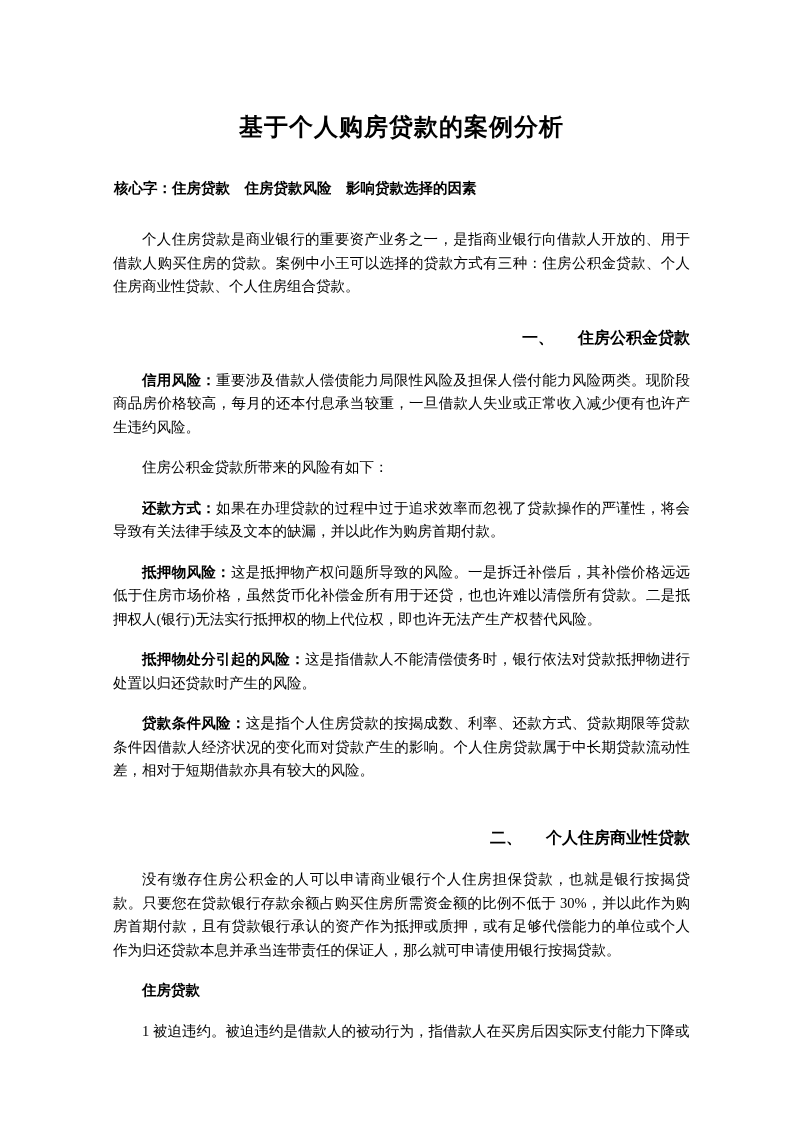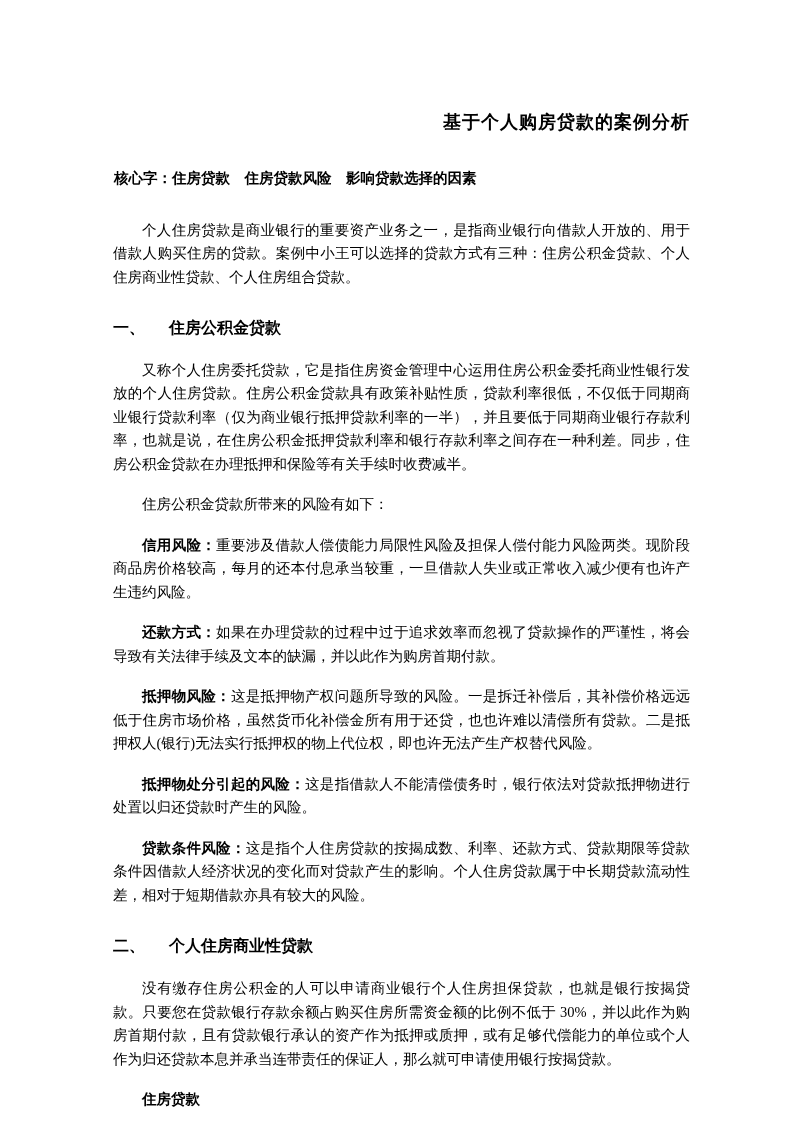--- a/index.html
+++ b/index.html
@@ -14,70 +14,69 @@
     box-sizing: border-box;
     background: #ffffff;
     padding: 108px 110px 60px 113px;
     font-family: "Liberation Serif", "DejaVu Serif", serif;
     font-size: 14.5px;
     line-height: 1.62;
     color: #000000;
   }
   .doc-title {
     margin: 0 0 30px 0;
-    text-align: right;
-    font-size: 18px;
+    text-align: center;
+    font-size: 24px;
     font-weight: bold;
     letter-spacing: 1px;
   }
   .keywords {
     margin: 0 0 28px 1px;
     font-weight: bold;
     white-space: pre-wrap;
   }
   .para {
     margin: 0;
     text-align: justify;
   }
   .indent {
     text-indent: 2em;
     margin-top: 17px;
   }
   .section-heading {
     margin: 26px 0 18px 0;
-    text-align: left;
+    text-align: right;
     font-size: 16px;
     font-weight: bold;
     white-space: pre-wrap;
   }
   .bold {
     font-weight: bold;
   }
   .block-gap {
-    margin-top: 26px;
+    margin-top: 42px;
   }
 </style>
 </head>
 <body>
 
 <div class="page">
 
   <h1 class="doc-title">基于个人购房贷款的案例分析</h1>
 
   <p class="keywords">核心字：住房贷款    住房贷款风险    影响贷款选择的因素</p>
 
   <p class="para indent">个人住房贷款是商业银行的重要资产业务之一，是指商业银行向借款人开放的、用于借款人购买住房的贷款。案例中小王可以选择的贷款方式有三种：住房公积金贷款、个人住房商业性贷款、个人住房组合贷款。</p>
 
   <h2 class="section-heading">一、      住房公积金贷款</h2>
 
-  <p class="para indent">又称个人住房委托贷款，它是指住房资金管理中心运用住房公积金委托商业性银行发放的个人住房贷款。住房公积金贷款具有政策补贴性质，贷款利率很低，不仅低于同期商业银行贷款利率（仅为商业银行抵押贷款利率的一半），并且要低于同期商业银行存款利率，也就是说，在住房公积金抵押贷款利率和银行存款利率之间存在一种利差。同步，住房公积金贷款在办理抵押和保险等有关手续时收费减半。</p>
+
+  <p class="para indent"><span class="bold">信用风险：</span><span>重要涉及借款人偿债能力局限性风险及担保人偿付能力风险两类。现阶段商品房价格较高，每月的还本付息承当较重，一旦借款人失业或正常收入减少便有也许产生违约风险。</span></p>
 
   <p class="para indent">住房公积金贷款所带来的风险有如下：</p>
-
-  <p class="para indent"><span class="bold">信用风险：</span><span>重要涉及借款人偿债能力局限性风险及担保人偿付能力风险两类。现阶段商品房价格较高，每月的还本付息承当较重，一旦借款人失业或正常收入减少便有也许产生违约风险。</span></p>
 
 
   <p class="para indent"><span class="bold">还款方式：</span><span>如果在办理贷款的过程中过于追求效率而忽视了贷款操作的严谨性，将会导致有关法律手续及文本的缺漏，并以此作为购房首期付款。</span></p>
 
   <p class="para indent"><span class="bold">抵押物风险：</span><span>这是抵押物产权问题所导致的风险。一是拆迁补偿后，其补偿价格远远低于住房市场价格，虽然货币化补偿金所有用于还贷，也也许难以清偿所有贷款。二是抵押权人(银行)无法实行抵押权的物上代位权，即也许无法产生产权替代风险。</span></p>
 
   <p class="para indent"><span class="bold">抵押物处分引起的风险：</span><span>这是指借款人不能清偿债务时，银行依法对贷款抵押物进行处置以归还贷款时产生的风险。</span></p>
 
   <p class="para indent"><span class="bold">贷款条件风险：</span><span>这是指个人住房贷款的按揭成数、利率、还款方式、贷款期限等贷款条件因借款人经济状况的变化而对贷款产生的影响。个人住房贷款属于中长期贷款流动性差，相对于短期借款亦具有较大的风险。</span></p>
 

